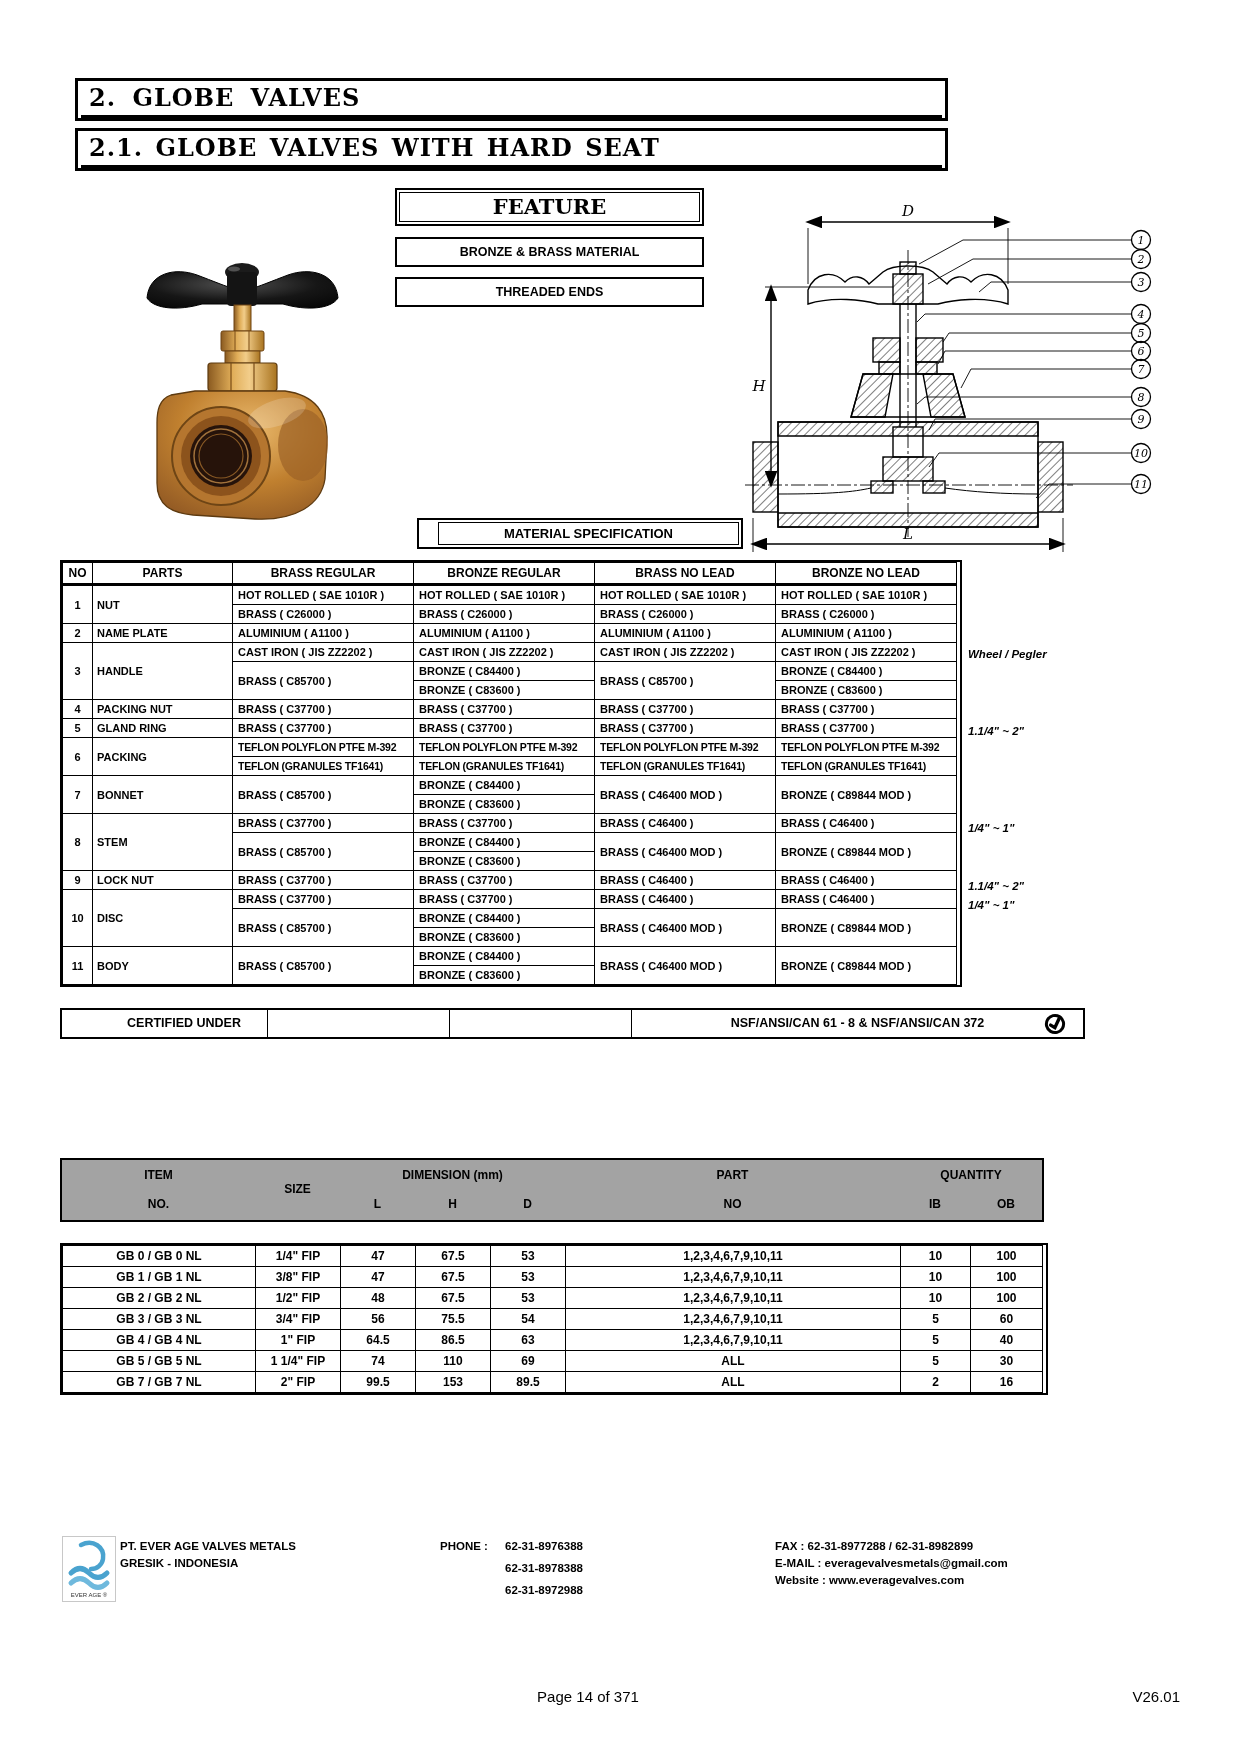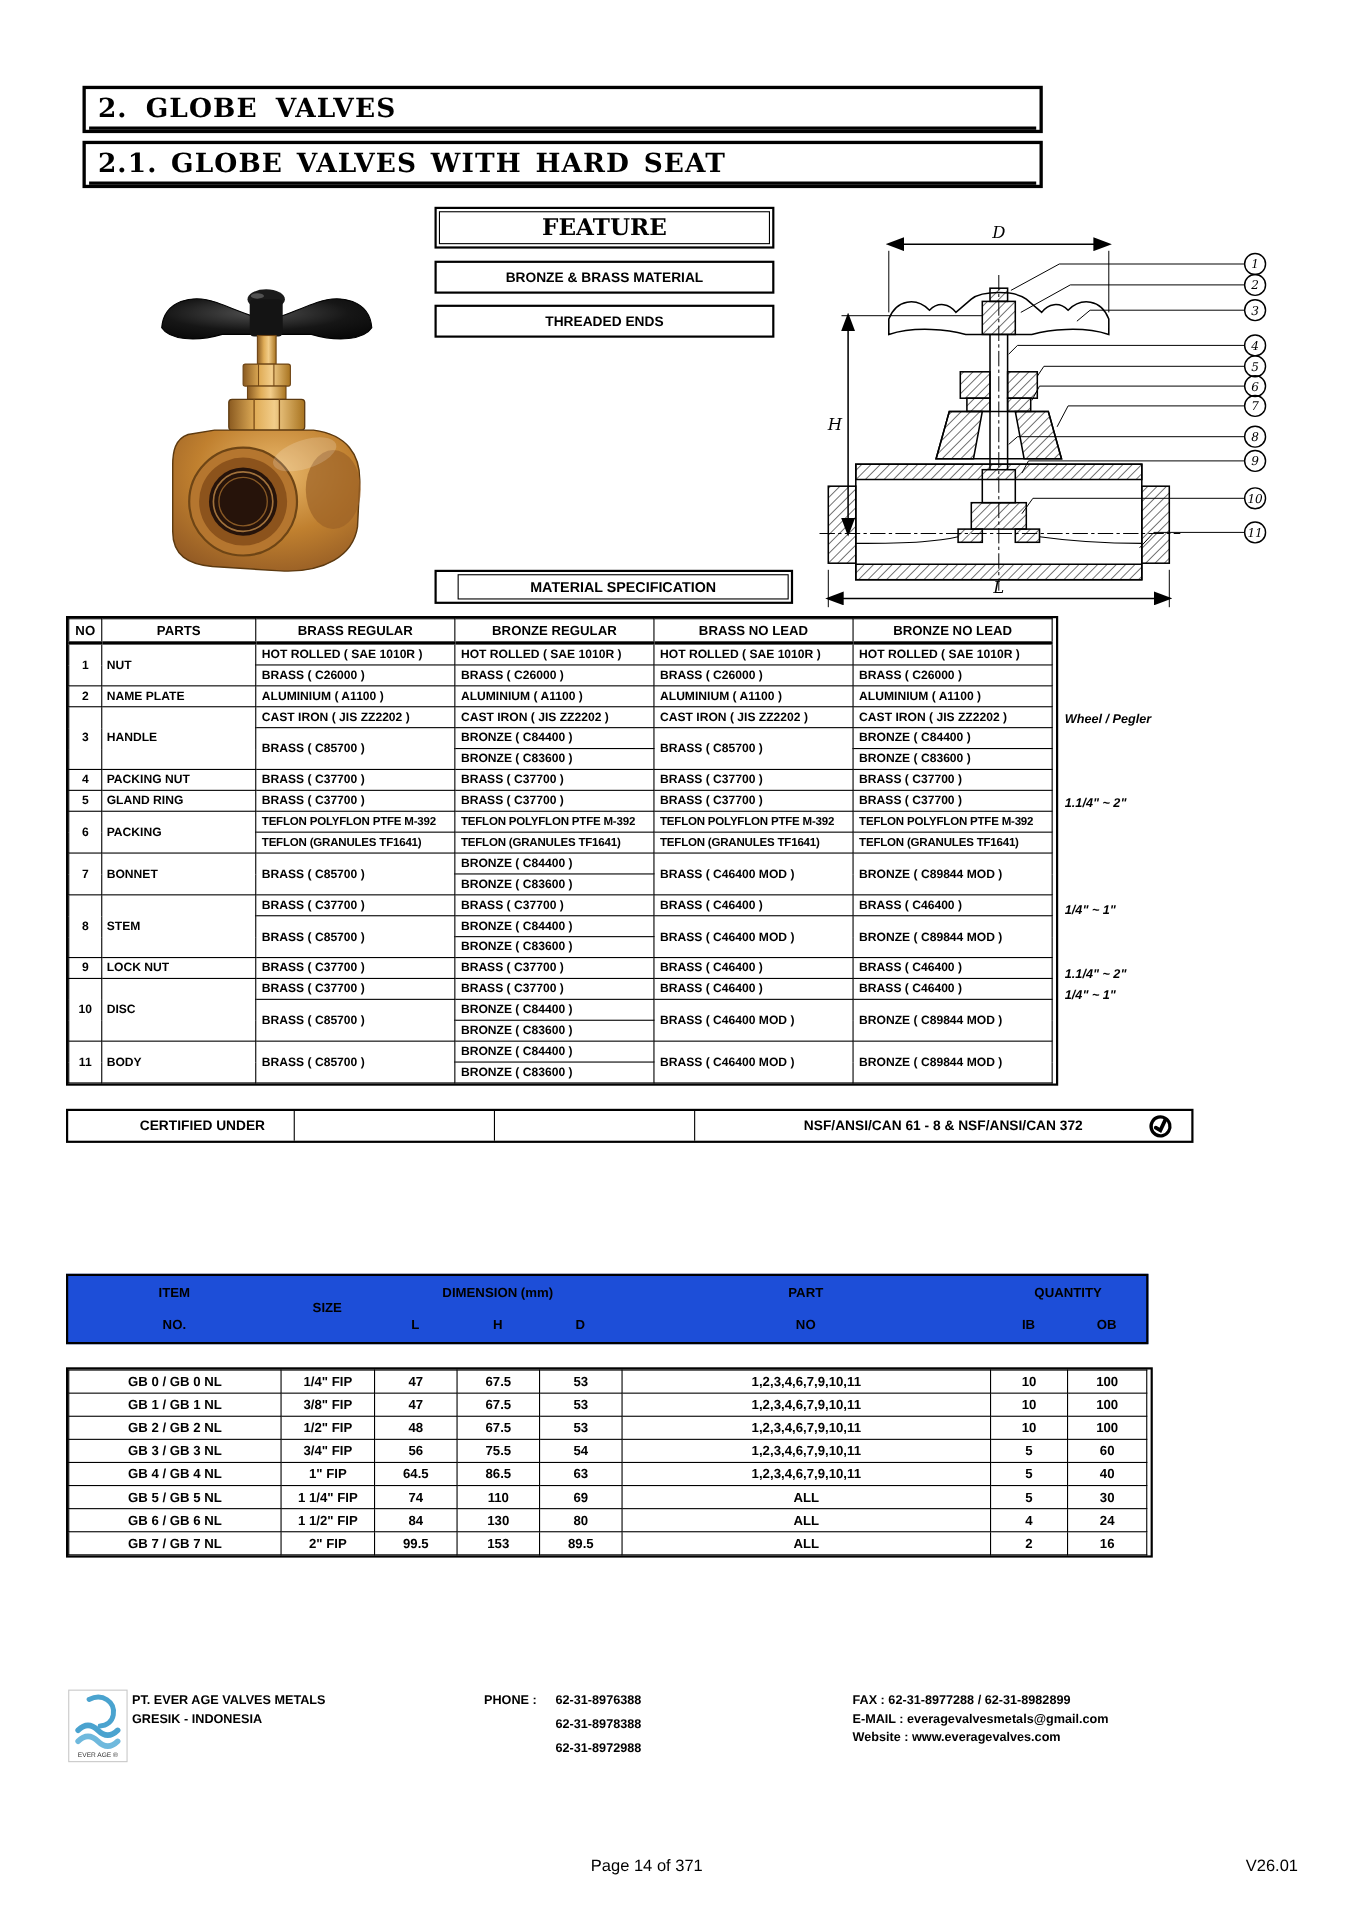--- a/index.html
+++ b/index.html
@@ -32,21 +32,21 @@
   .spec td.c-sm{font-size:10.5px;letter-spacing:-0.2px;}
   .annot{font-weight:bold;font-size:11.5px;white-space:nowrap;line-height:19px;font-style:italic;}
 
   
   .cert{display:flex;border:2.5px solid #000;height:27px;line-height:27px;
         font-weight:bold;font-size:12.5px;background:#fff;padding-left:39px;}
   .cert-c{border-right:1.5px solid #000;text-align:center;}
   .cert-c:last-child{border-right:none;position:relative;}
 
   
-  .dimhead{border:2.5px solid #000;position:relative;background:#1d4ed8;font-weight:bold;font-size:12px;}
+  .dimhead{border:2.5px solid #000;position:relative;background:#a3a3a3;font-weight:bold;font-size:12px;}
   .dh{position:absolute;text-align:center;white-space:nowrap;}
   .dim-wrap{border:2px solid #000;width:984px;background:#fff;}
   table.dim{border-collapse:collapse;table-layout:fixed;width:980px;}
   .dim td{border:1.5px solid #000;height:20px;line-height:20px;font-size:12px;font-weight:bold;
           text-align:center;white-space:nowrap;overflow:hidden;padding:0;}
 
   
   .ft{font-weight:bold;font-size:11.5px;white-space:nowrap;}
   .logo-box{width:52px;height:64px;border:1px solid #c8c8c8;background:#fff;}
   .pageno{font-size:15px;text-align:center;}
@@ -215,21 +215,21 @@
       <text x="408" y="145">5</text>
       <text x="408" y="163">6</text>
       <text x="408" y="181">7</text>
       <text x="408" y="209">8</text>
       <text x="408" y="231">9</text>
       <text x="408" y="265">10</text>
       <text x="408" y="296">11</text>
     </g>
   </svg>
 
-  <div class="abs dbox" style="left:395px;top:518px;width:301px;padding-left:19px;">
+  <div class="abs dbox" style="left:417px;top:518px;width:301px;padding-left:19px;">
     <div class="dbox-inner sans-head">MATERIAL SPECIFICATION</div>
   </div>
 
   <div class="abs spec-wrap" style="left:60px;top:560px;">
     <table class="spec">
       <colgroup>
         <col style="width:30px">
           <col style="width:140px">
           <col style="width:181px">
         <col style="width:181px">
@@ -488,30 +488,20 @@
             <td>GB 5 / GB 5 NL</td>
             <td>1 1/4" FIP</td>
             <td>74</td>
             <td>110</td>
             <td>69</td>
             <td>ALL</td>
             <td>5</td>
             <td>30</td>
           </tr>
           <tr>
-            <td>GB 6 / GB 6 NL</td>
-            <td>1 1/2" FIP</td>
-            <td>84</td>
-            <td>130</td>
-            <td>80</td>
-            <td>ALL</td>
-            <td>4</td>
-            <td>24</td>
-          </tr>
-          <tr>
             <td>GB 7 / GB 7 NL</td>
             <td>2" FIP</td>
             <td>99.5</td>
             <td>153</td>
             <td>89.5</td>
             <td>ALL</td>
             <td>2</td>
             <td>16</td>
           </tr>
         </tbody>

